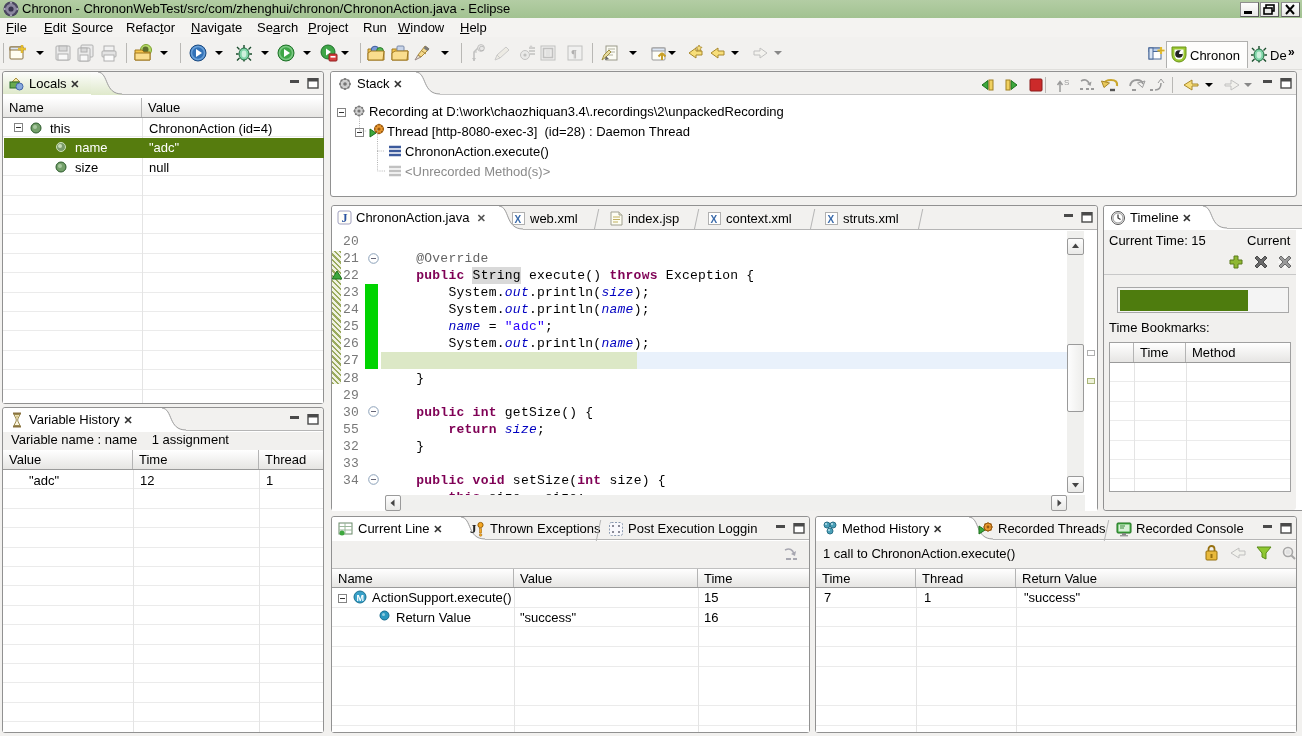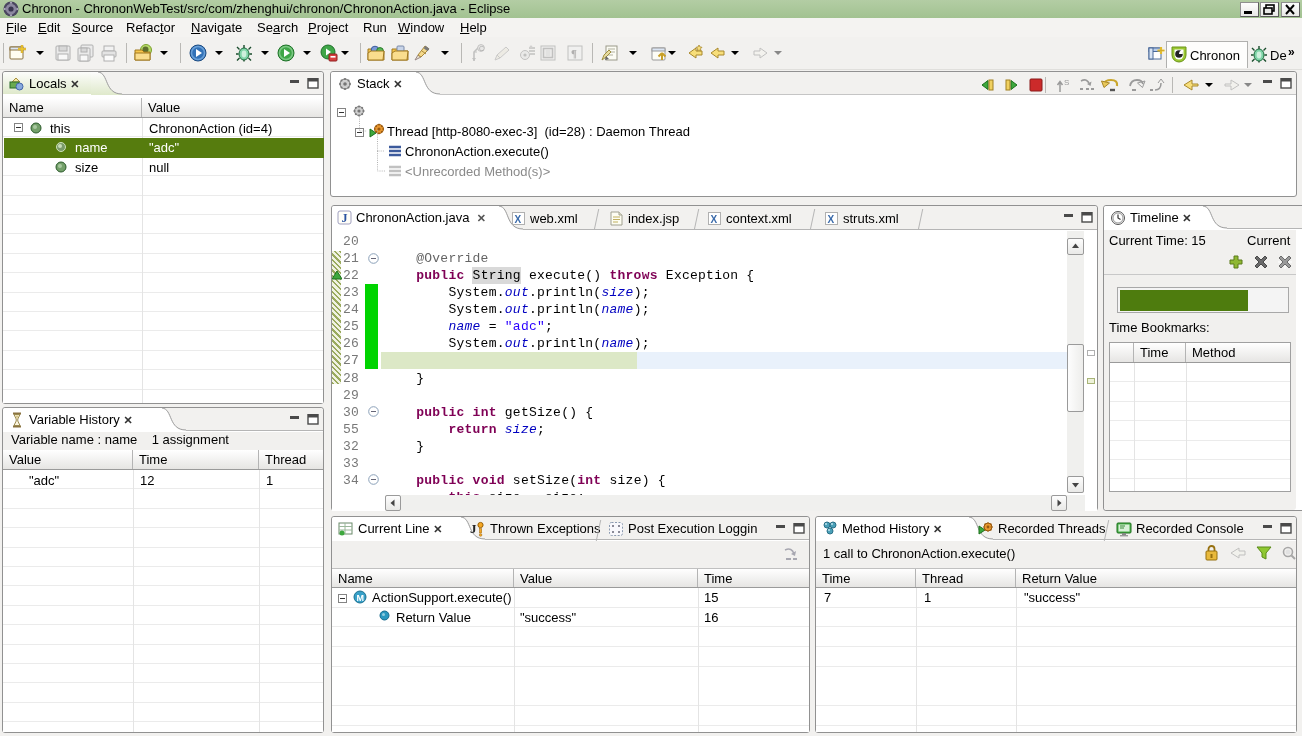--- a/index.html
+++ b/index.html
@@ -49,21 +49,21 @@
  <div class="winbtn" style="left:1260px"><svg width="17" height="13">
         <rect x="5" y="2" width="8" height="6" fill="none" stroke="#000" stroke-width="1.6"></rect>
         <rect x="3" y="5" width="8" height="6" fill="#e8e8e6" stroke="#000" stroke-width="1.6"></rect>
       </svg></div>
  <div class="winbtn" style="left:1281px"><svg width="17" height="13">
         <path d="M4 2 L12 11 M12 2 L4 11" stroke="#000" stroke-width="2"></path>
       </svg></div>
 </div>
 <div class="abs" id="menu">
  <span style="left:6px"><u>F</u>ile</span>
-    <span style="left:38px"><u>E</u>dit</span>
+    <span style="left:44px"><u>E</u>dit</span>
     <span style="left:72px"><u>S</u>ource</span>
     <span style="left:126px">Refac<u>t</u>or</span>
     <span style="left:191px"><u>N</u>avigate</span>
     <span style="left:257px">Se<u>a</u>rch</span>
     <span style="left:308px"><u>P</u>roject</span>
     <span style="left:363px">Run</span>
     <span style="left:398px"><u>W</u>indow</span>
     <span style="left:460px"><u>H</u>elp</span>
 </div>
 
@@ -387,20 +387,21 @@
 
  <div class="cell" style="left:6px;top:33px"><svg width="9" height="9" viewBox="0 0 9 9">
         <rect x="0.5" y="0.5" width="8" height="8" fill="#fff" stroke="#848484"></rect>
         <path d="M2 4.5 h5" stroke="#333"></path>
       </svg></div>
  <svg class="abs" style="left:20px;top:31px" width="16" height="16" viewBox="0 0 16 16">
       <circle cx="8" cy="8" r="4.5" fill="#d0d0d0" stroke="#777"></circle>
       <circle cx="8" cy="8" r="1.6" fill="#777"></circle>
       <path d="M8 2.5 v2 M8 11.5 v2 M2.5 8 h2 M11.5 8 h2 M4.2 4.2 l1.3 1.3 M10.5 10.5 l1.3 1.3 M11.8 4.2 l-1.3 1.3 M5.5 10.5 l-1.3 1.3" stroke="#777" stroke-width="1.4"></path>
     </svg>
+ <div class="cell" style="left:38px;top:32px">Recording at D:\work\chaozhiquan3.4\.recordings\2\unpackedRecording</div>
  <div class="cell" style="left:24px;top:53px"><svg width="9" height="9" viewBox="0 0 9 9">
         <rect x="0.5" y="0.5" width="8" height="8" fill="#fff" stroke="#848484"></rect>
         <path d="M2 4.5 h5" stroke="#333"></path>
       </svg></div>
  <svg class="abs" style="left:38px;top:51px" width="16" height="16" viewBox="0 0 16 16">
       <path d="M1 14 L1 6 L7 10 Z" fill="#3da83d" stroke="#1d701d"></path>
       <circle cx="10" cy="6" r="4.5" fill="#e89830" stroke="#9a5a10"></circle>
       <circle cx="10" cy="6" r="1.6" fill="#9a5a10"></circle>
       <path d="M10 0.8 v1.6 M10 9.6 v1.6 M5.2 6 h1.6 M13.2 6 h1.6 M6.6 2.6 l1.2 1.2 M12.2 8.2 l1.2 1.2 M13.4 2.6 l-1.2 1.2 M7.8 8.2 l-1.2 1.2" stroke="#9a5a10" stroke-width="1.2"></path>
     </svg>

